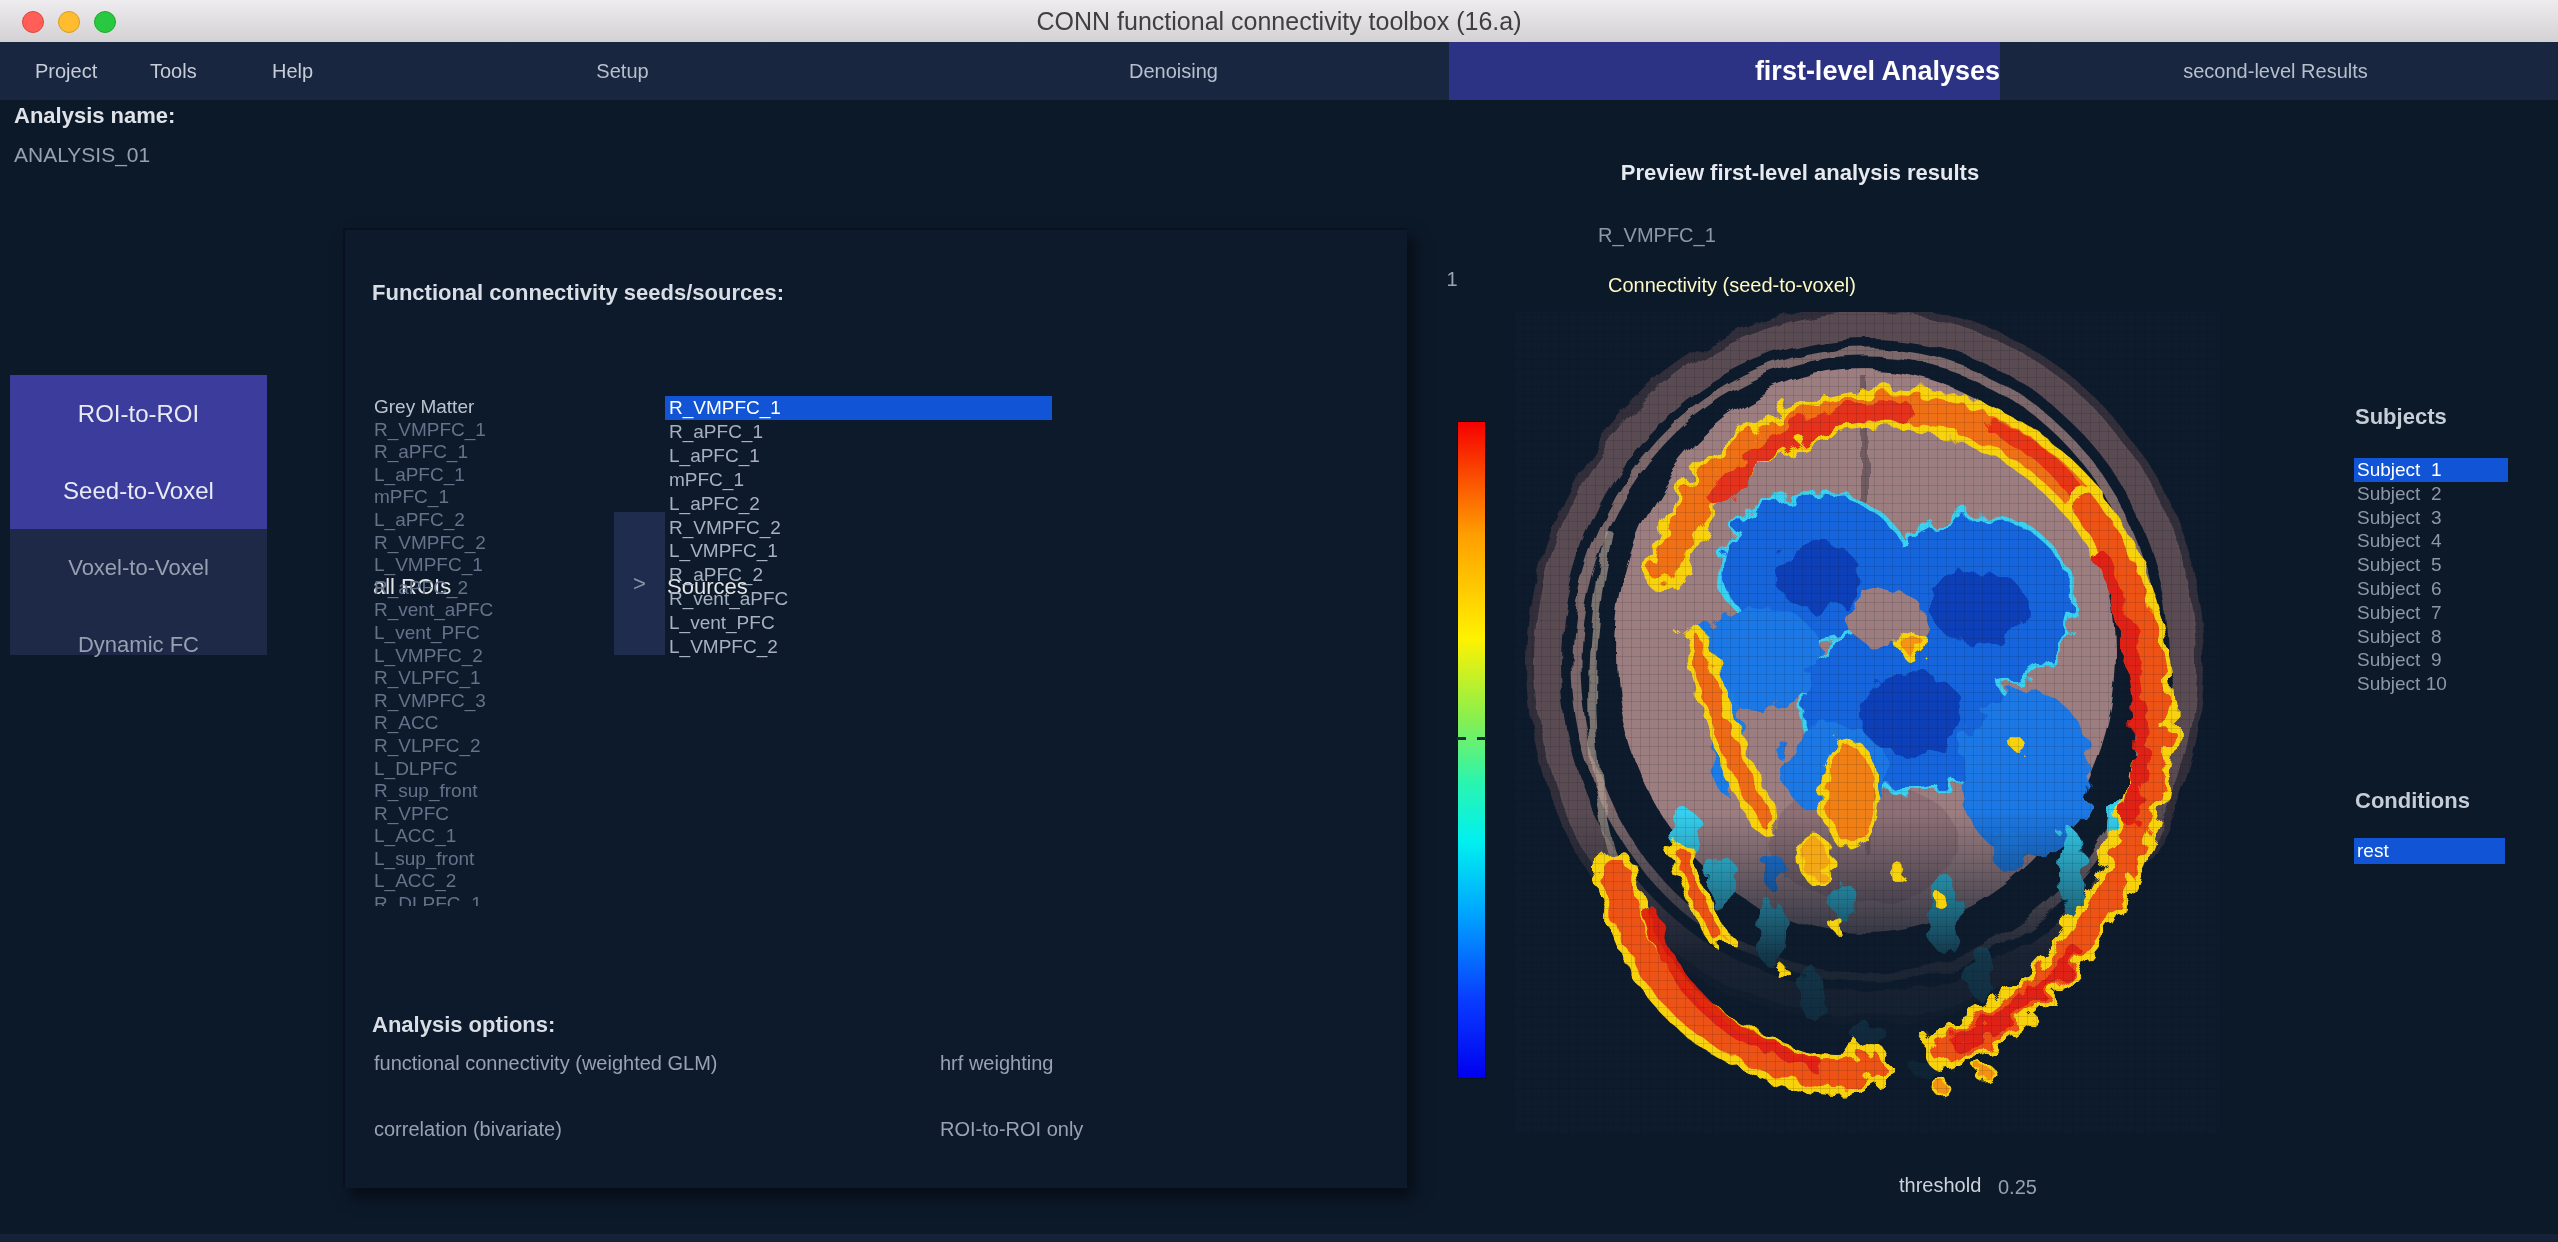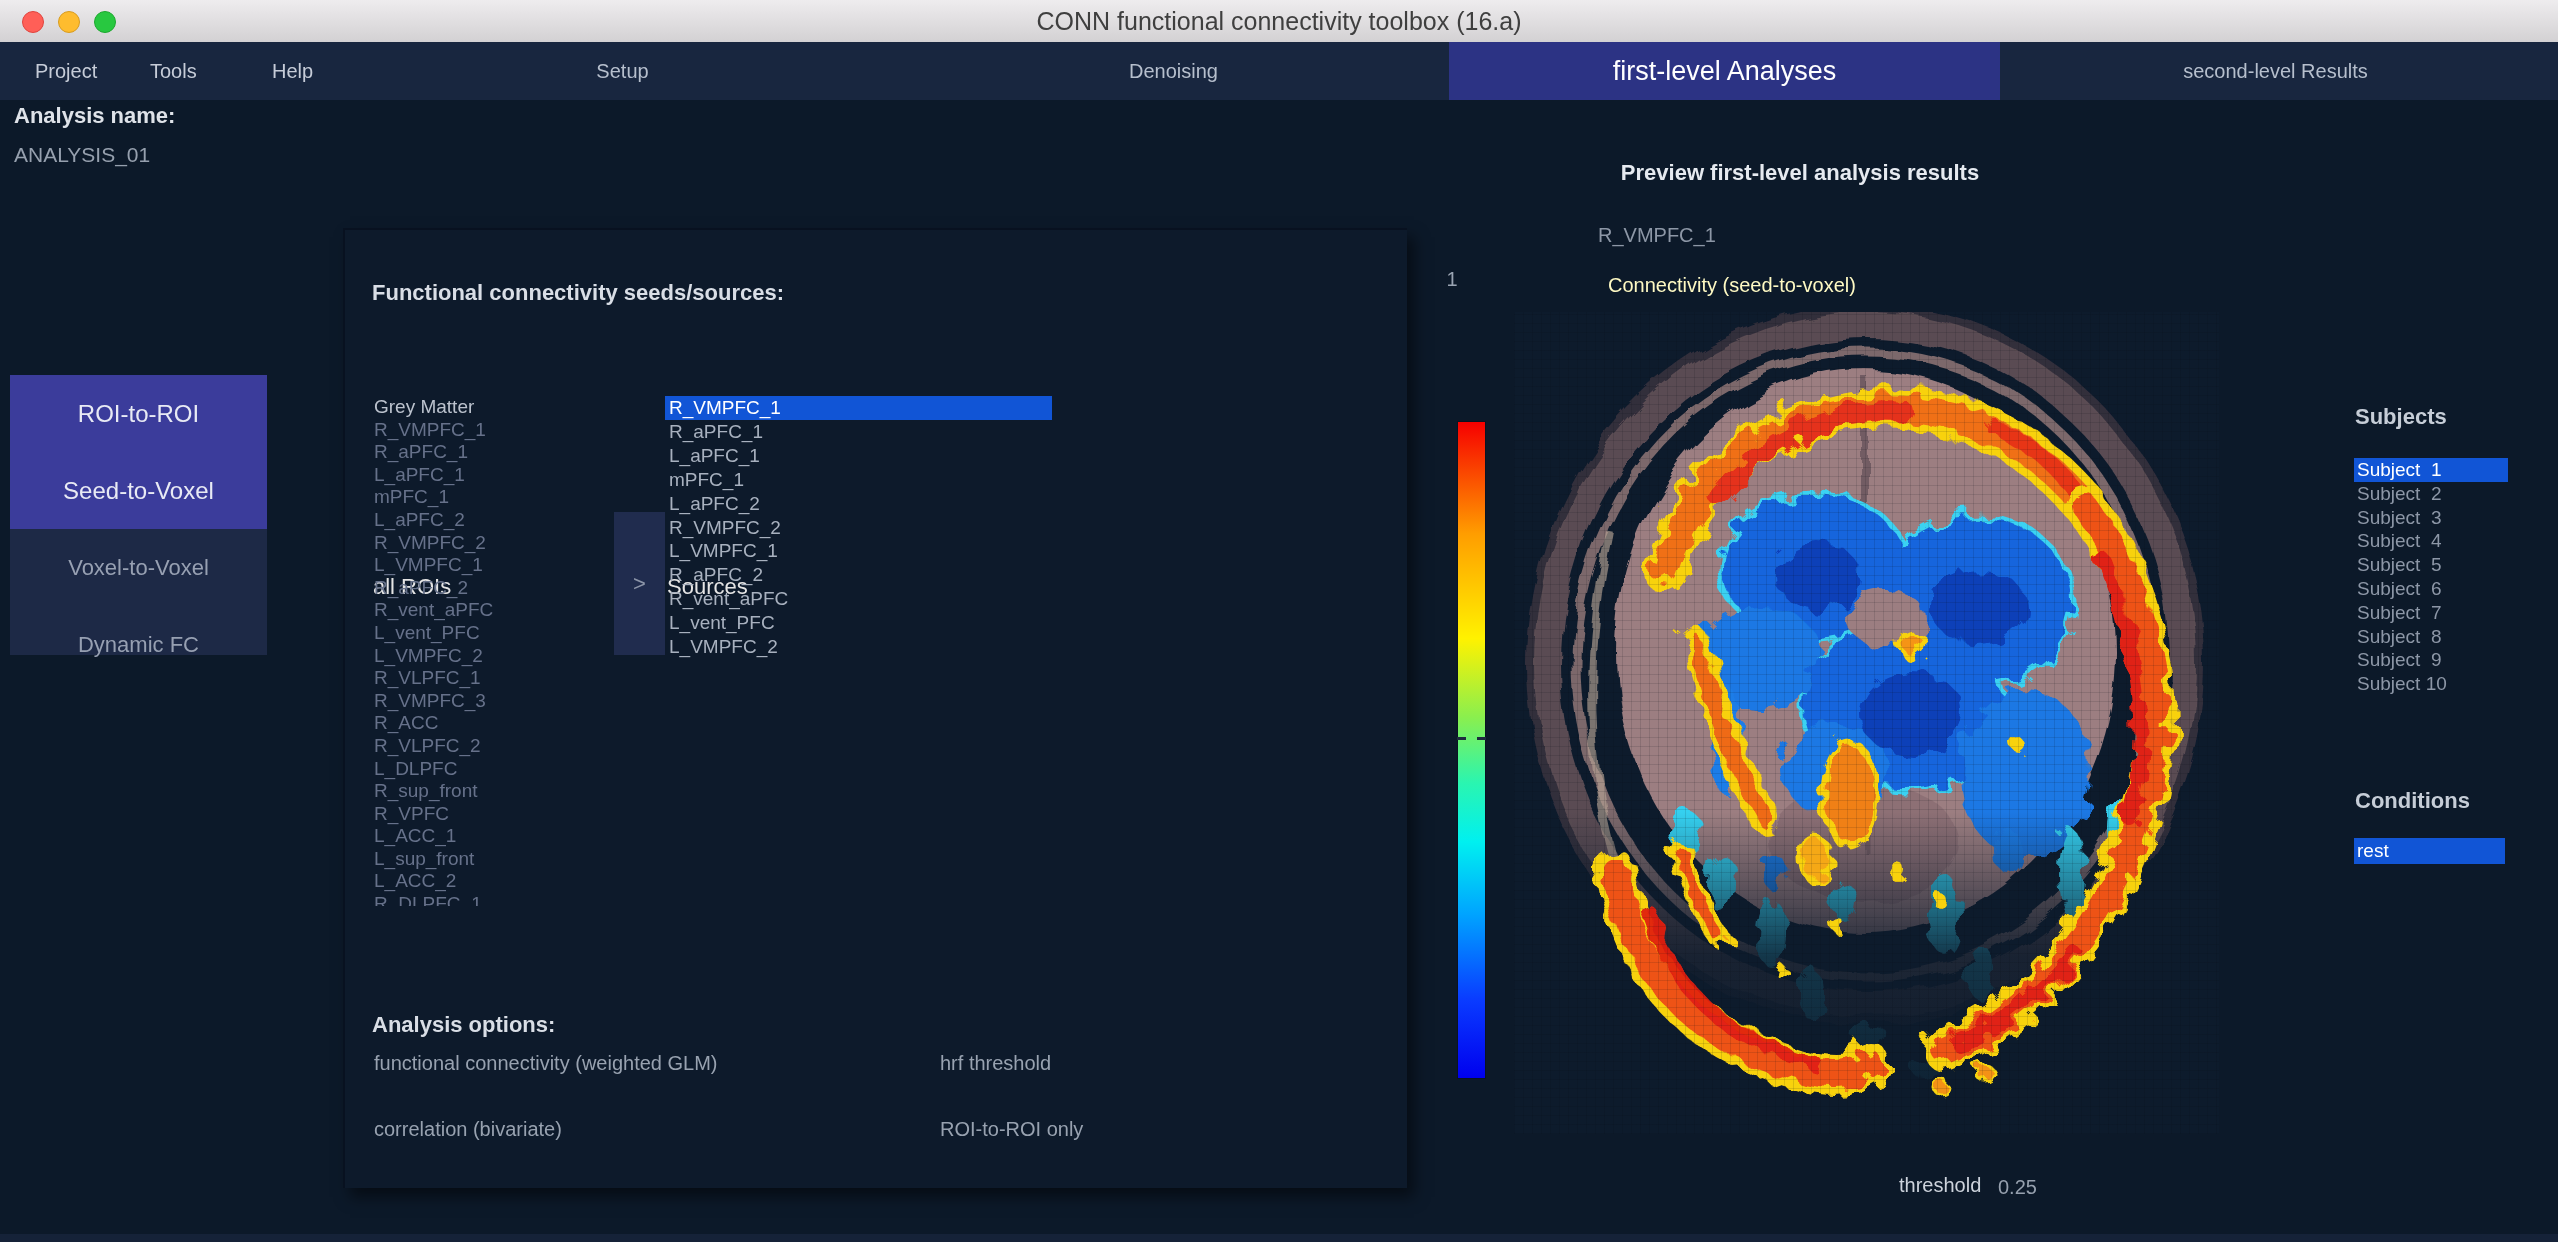--- a/index.html
+++ b/index.html
@@ -15,21 +15,21 @@
   .tl.yellow{left:58px;background:#febc2e;border:1px solid #d89c1f;}
   .tl.green{left:94px;background:#28c840;border:1px solid #1da82f;}
   .win-title{left:0;top:0;width:2558px;height:42px;line-height:42px;text-align:center;
     font-size:25px;color:#3f3f3f;}
 
   
   .menubar{left:0;top:42px;width:2558px;height:58px;background:#18263f;}
   .menu-item{position:absolute;top:0;height:58px;line-height:58px;font-size:20px;color:#c6ccd8;}
   .tabs{position:absolute;left:347px;top:0;width:2204px;height:58px;display:flex;}
   .tab{flex:1;height:58px;line-height:58px;text-align:center;font-size:20px;color:#b6bfcd;}
-  .tab.active{background:#2c3384;color:#ffffff;font-weight:normal;font-size:27px;}
+  .tab.active{background:#2c3384;color:#ffffff;font-weight:bold;font-size:27px;text-align:right;}
 
   
   .an-label{left:14px;top:103px;font-size:22px;font-weight:bold;color:#dfe3e9;}
   .an-value{left:14px;top:143px;font-size:21px;color:#96a0ae;}
 
   
   .sidebar{left:10px;top:375px;width:257px;height:308px;}
   .side-sec1{left:0;top:0;width:257px;height:154px;background:#3b3c9b;}
   .side-sec2{left:0;top:154px;width:257px;height:126px;background:#1d2946;}
   .side-item{height:77px;line-height:77px;text-align:center;}
@@ -166,21 +166,21 @@
       <div>R_VMPFC_2</div>
       <div>L_VMPFC_1</div>
       <div>R_aPFC_2</div>
       <div>R_vent_aPFC</div>
       <div>L_vent_PFC</div>
       <div>L_VMPFC_2</div>
     </div>
 
   <div class="abs opt-title">Analysis options:</div>
   <div class="abs opt" style="left:29px;top:822px;">functional connectivity (weighted GLM)</div>
-  <div class="abs opt" style="left:595px;top:822px;">hrf threshold</div>
+  <div class="abs opt" style="left:595px;top:822px;">hrf weighting</div>
   <div class="abs opt" style="left:29px;top:888px;">correlation (bivariate)</div>
   <div class="abs opt" style="left:595px;top:888px;">ROI-to-ROI only</div>
 </div>
 
 <div class="abs pv-title">Preview first-level analysis results</div>
 <div class="abs pv-seed">R_VMPFC_1</div>
 <div class="abs pv-max">1</div>
 <div class="abs pv-sub">Connectivity (seed-to-voxel)</div>
 
 <div class="abs colorbar">

